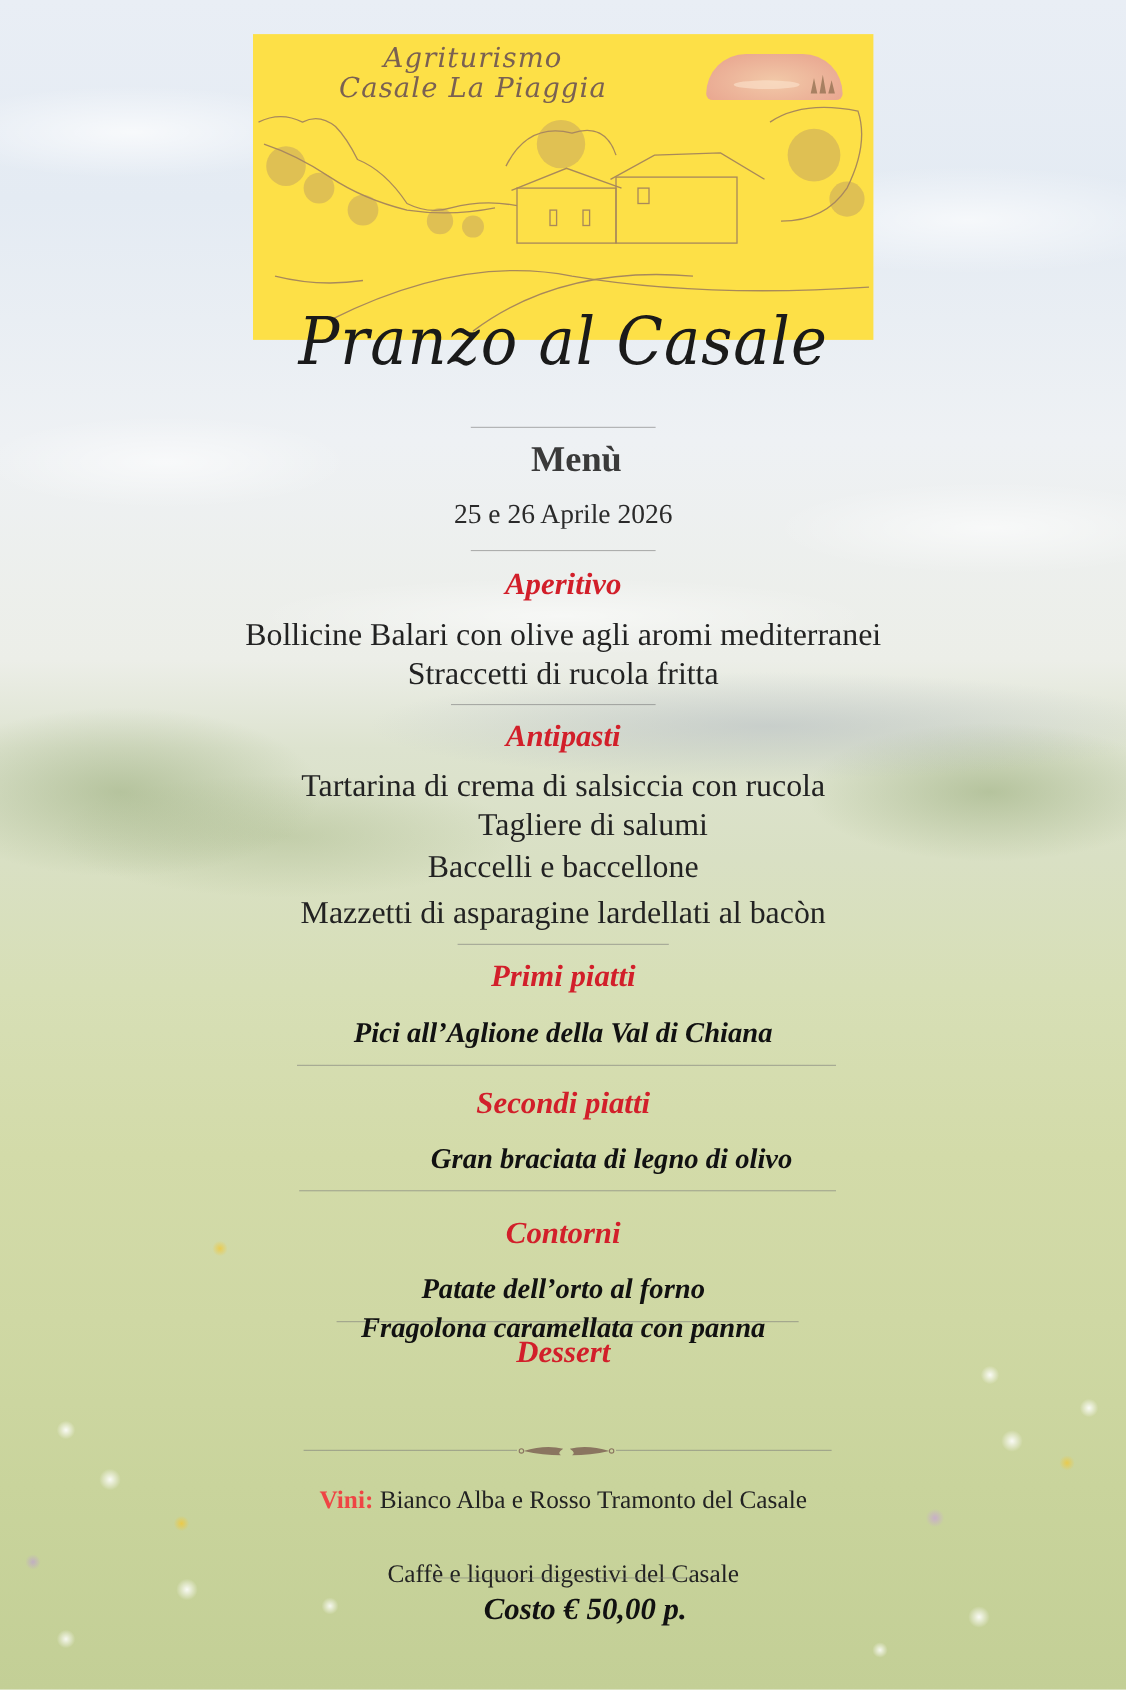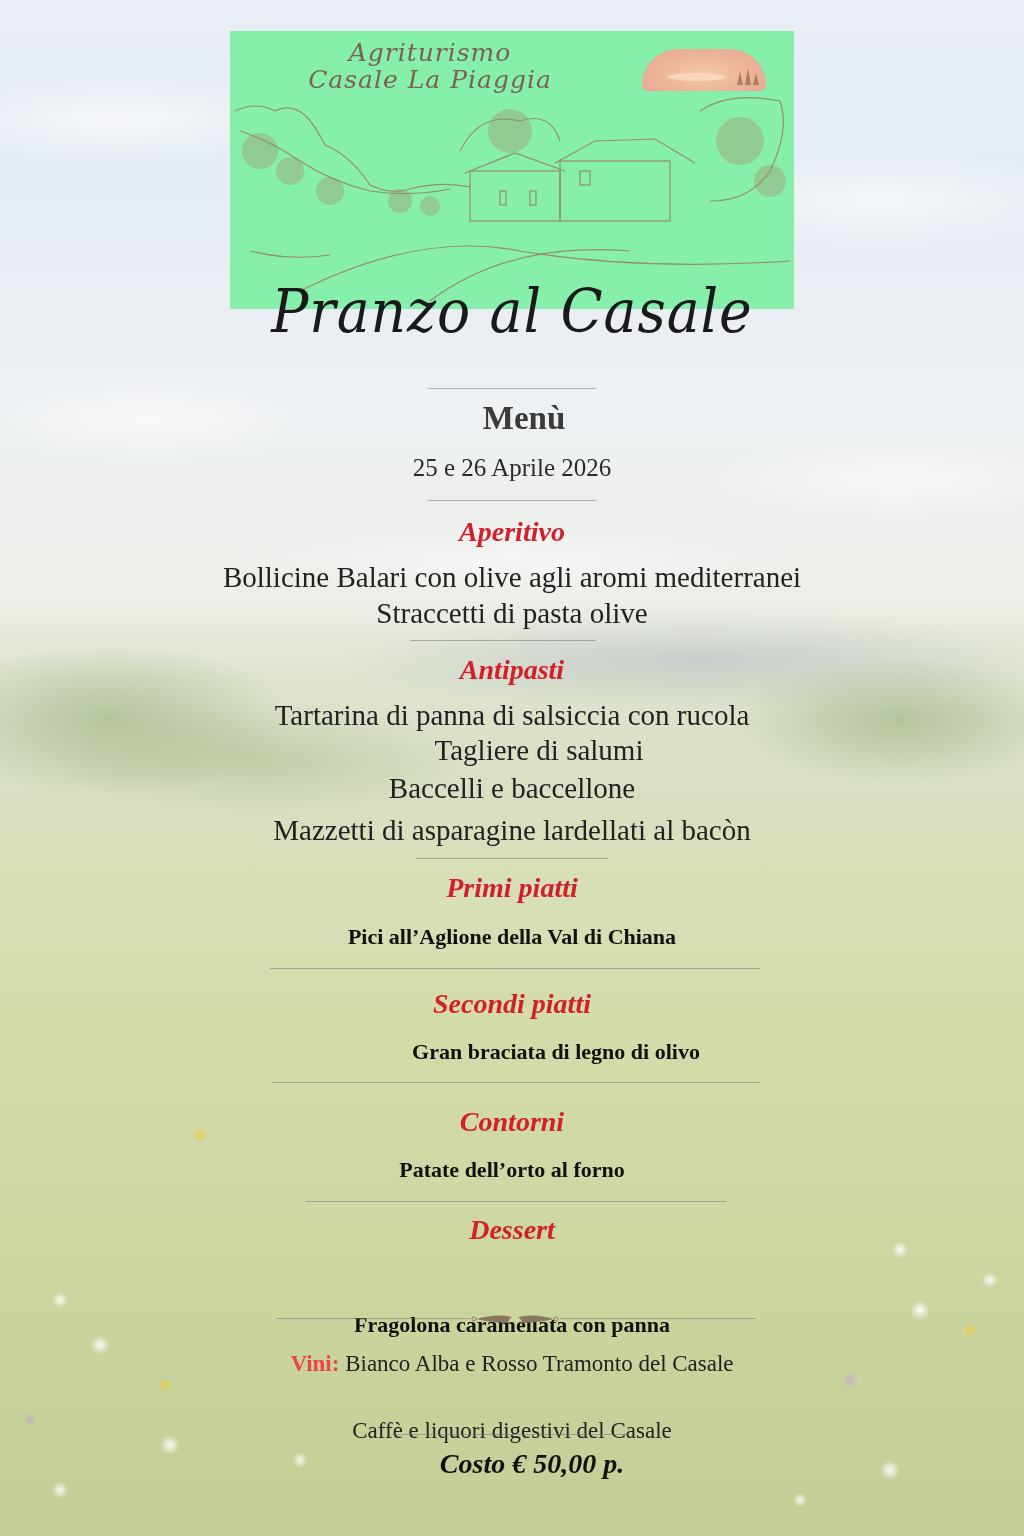--- a/index.html
+++ b/index.html
@@ -41,21 +41,21 @@
       radial-gradient(circle 10px at 970px 1330px, rgba(240,200,60,0.8), transparent 70%),
       radial-gradient(circle 12px at 850px 1380px, rgba(200,160,220,0.7), transparent 70%),
       radial-gradient(circle 14px at 890px 1470px, rgba(255,255,255,0.9), transparent 70%),
       radial-gradient(circle 12px at 990px 1280px, rgba(255,255,255,0.9), transparent 70%),
       radial-gradient(circle 11px at 300px 1460px, rgba(255,255,255,0.85), transparent 70%),
       radial-gradient(circle 10px at 800px 1500px, rgba(255,255,255,0.85), transparent 70%);
   }
 
   .logo {
     position: absolute; left: 230px; top: 31px; width: 564px; height: 278px;
-    background: #86efac;
+    background: #fde047;
   }
   .logo-title {
     position: absolute; left: 10px; top: 8px; width: 380px; text-align: center;
     font-family: "DejaVu Serif", serif; font-style: italic; color: #7a6152;
     font-size: 25px; line-height: 27px; letter-spacing: 1px;
   }
   .logo-sun {
     position: absolute; left: 412px; top: 18px; width: 124px; height: 42px;
     border-radius: 62px 62px 10px 10px;
     background: radial-gradient(ellipse at 50% 60%, #f2c9a8, #e7a08c);
@@ -66,21 +66,21 @@
     position: absolute; left: 0; width: 1024px; top: 276px; text-align: center;
     font-family: "DejaVu Serif", serif; font-style: italic; font-weight: normal;
     font-size: 60px; color: #1a1a1a; letter-spacing: 1px; transform: scaleX(0.92);
   }
   .center { position: absolute; left: 0; width: 1024px; text-align: center; }
   .hr { position: absolute; height: 1px; background: rgba(120,120,120,0.55); }
   .menu-label { font-weight: bold; font-size: 33px; color: #3a3a3a; margin-left: 12px; }
   .date { font-size: 25px; color: #2a2a2a; }
   .section { font-weight: bold; font-style: italic; font-size: 28px; color: #d21f2a; }
   .item { font-size: 29px; color: #222; }
-  .item-bold { font-size: 22px; font-weight: bold; color: #111; }
+  .item-bold { font-size: 26px; font-weight: bold; color: #111; font-style: italic; }
   .wine { font-size: 23px; color: #222; }
   .wine b { color: #ef4444; }
   .price { font-weight: bold; font-style: italic; font-size: 28px; color: #111; padding-left: 20px; }
   .ornament { position: absolute; left: 470px; top: 1312px; width: 90px; height: 14px; }
 </style>
 </head>
 <body>
 
 <div class="bg-layer clouds"></div>
 <div class="bg-layer hills"></div>
@@ -129,44 +129,44 @@
 
 <div class="script-title">Pranzo al Casale</div>
 
 <div class="hr" style="left:428px; top:388px; width:168px;"></div>
 <div class="center menu-label" style="top:400px;">Menù</div>
 <div class="center date" style="top:454px;">25 e 26 Aprile 2026</div>
 <div class="hr" style="left:428px; top:500px; width:168px;"></div>
 
 <div class="center section" style="top:516px;">Aperitivo</div>
 <div class="center item" style="top:561px;">Bollicine Balari con olive agli aromi mediterranei</div>
-<div class="center item" style="top:597px;">Straccetti di pasta olive</div>
+<div class="center item" style="top:597px;">Straccetti di rucola fritta</div>
 <div class="hr" style="left:410px; top:640px; width:186px;"></div>
 
 <div class="center section" style="top:654px;">Antipasti</div>
-<div class="center item" style="top:699px;">Tartarina di panna di salsiccia con rucola</div>
+<div class="center item" style="top:699px;">Tartarina di crema di salsiccia con rucola</div>
 <div class="center item" style="top:734px;padding-left:27px;">Tagliere di salumi</div>
 <div class="center item" style="top:772px;">Baccelli e baccellone</div>
 <div class="center item" style="top:814px;">Mazzetti di asparagine lardellati al bacòn</div>
 <div class="hr" style="left:416px; top:858px; width:192px;"></div>
 
 <div class="center section" style="top:872px;">Primi piatti</div>
 <div class="center item-bold" style="top:924px;">Pici all’Aglione della Val di Chiana</div>
 <div class="hr" style="left:270px; top:968px; width:490px;"></div>
 
 <div class="center section" style="top:988px;">Secondi piatti</div>
 <div class="center item-bold" style="top:1039px;margin-left:44px;">Gran braciata di legno di olivo</div>
 <div class="hr" style="left:272px; top:1082px; width:488px;"></div>
 
 <div class="center section" style="top:1106px;">Contorni</div>
 <div class="center item-bold" style="top:1157px;">Patate dell’orto al forno</div>
 <div class="hr" style="left:306px; top:1201px; width:420px;"></div>
 
 <div class="center section" style="top:1214px;">Dessert</div>
-<div class="center item-bold" style="top:1312px;">Fragolona caramellata con panna</div>
+<div class="center item-bold" style="top:1192px;">Fragolona caramellata con panna</div>
 
 <div class="hr" style="left:276px; top:1318px; width:194px;"></div>
 <div class="hr" style="left:560px; top:1318px; width:196px;"></div>
 <svg class="ornament" viewBox="0 0 90 14">
   <circle cx="4" cy="7" r="2" fill="none" stroke="#8a7560" stroke-width="1"></circle>
   <circle cx="86" cy="7" r="2" fill="none" stroke="#8a7560" stroke-width="1"></circle>
   <path d="M6 7 q20 -6 36 -2 q-6 4 -2 6 q-16 0 -34 -4z" fill="#8a7560"></path>
   <path d="M84 7 q-20 -6 -36 -2 q6 4 2 6 q16 0 34 -4z" fill="#8a7560"></path>
 </svg>
 

